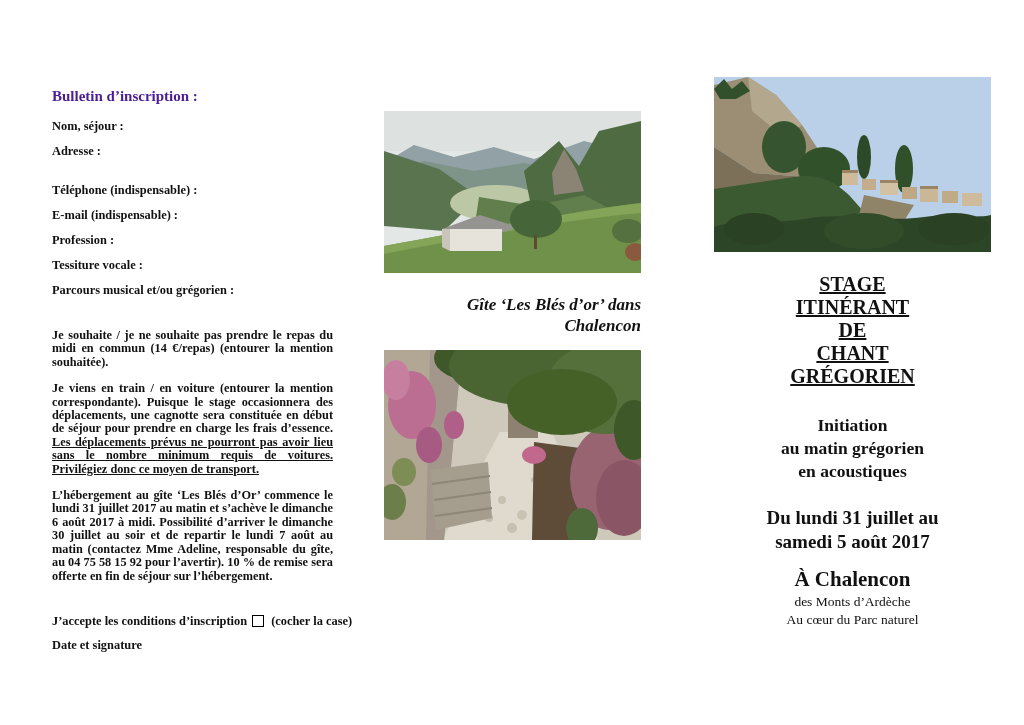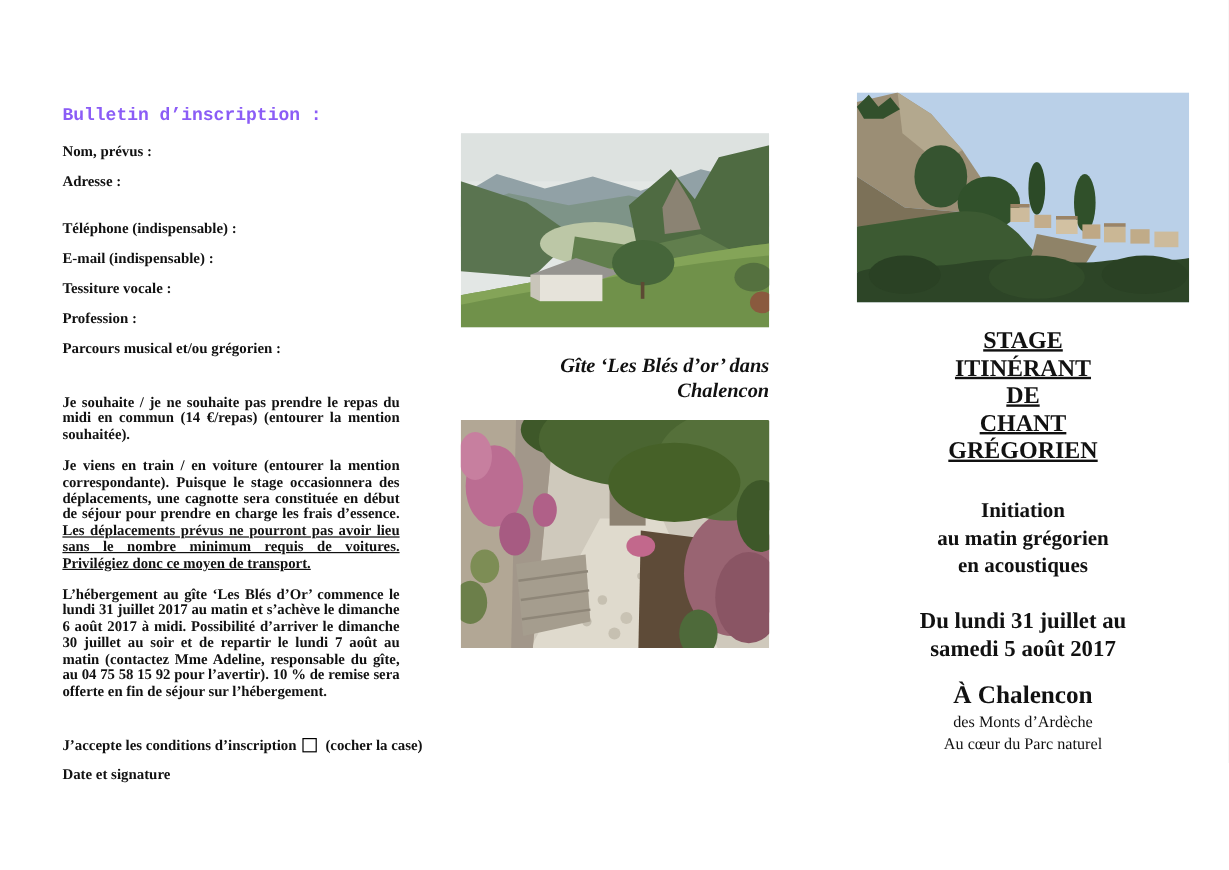--- a/index.html
+++ b/index.html
@@ -15,24 +15,24 @@
   }
 
   
   .col-left {
     position: absolute;
     left: 52px;
     top: 88px;
     width: 281px;
   }
   .form-title {
-    font-family: Liberation Mono, monospace;
+    font-family: Liberation Serif, serif;
     font-size: 15px;
     font-weight: bold;
-    color: #8b5cf6;
+    color: #4c1d95;
     margin: 0 0 15px 0;
   }
   .field {
     font-size: 12.4px;
     font-weight: bold;
     line-height: 13px;
     margin: 0 0 12px 0;
   }
   .field.gap-lg { margin-bottom: 26px; }
   .para {
@@ -125,26 +125,26 @@
   }
 </style>
 </head>
 <body>
 
 <div class="page">
 
   <section class="col-left">
     <h2 class="form-title">Bulletin d’inscription :</h2>
 
-    <p class="field">Nom, prévus :</p>
+    <p class="field">Nom, séjour :</p>
     <p class="field gap-lg">Adresse :</p>
     <p class="field">Téléphone (indispensable) :</p>
     <p class="field">E-mail (indispensable) :</p>
+    <p class="field">Profession :</p>
     <p class="field">Tessiture vocale :</p>
-    <p class="field">Profession :</p>
     <p class="field">Parcours musical et/ou grégorien :</p>
 
     <p class="para first">Je souhaite / je ne souhaite pas prendre le repas du midi en commun (14 €/repas) (entourer la mention souhaitée).</p>
 
     <p class="para"><span>Je viens en train / en voiture (entourer la mention correspondante). Puisque le stage occasionnera des déplacements, une cagnotte sera constituée en début de séjour pour prendre en charge les frais d’essence. </span><span class="u">Les déplacements prévus ne pourront pas avoir lieu sans le nombre minimum requis de voitures. Privilégiez donc ce moyen de transport.</span></p>
 
     <p class="para">L’hébergement au gîte ‘Les Blés d’Or’ commence le lundi 31 juillet 2017 au matin et s’achève le dimanche 6 août 2017 à midi. Possibilité d’arriver le dimanche 30 juillet au soir et de repartir le lundi 7 août au matin (contactez Mme Adeline, responsable du gîte, au 04 75 58 15 92 pour l’avertir). 10 % de remise sera offerte en fin de séjour sur l’hébergement.</p>
 
     <p class="conditions"><span>J’accepte les conditions d’inscription</span><span class="checkbox"></span><span>(cocher la case)</span></p>
 

